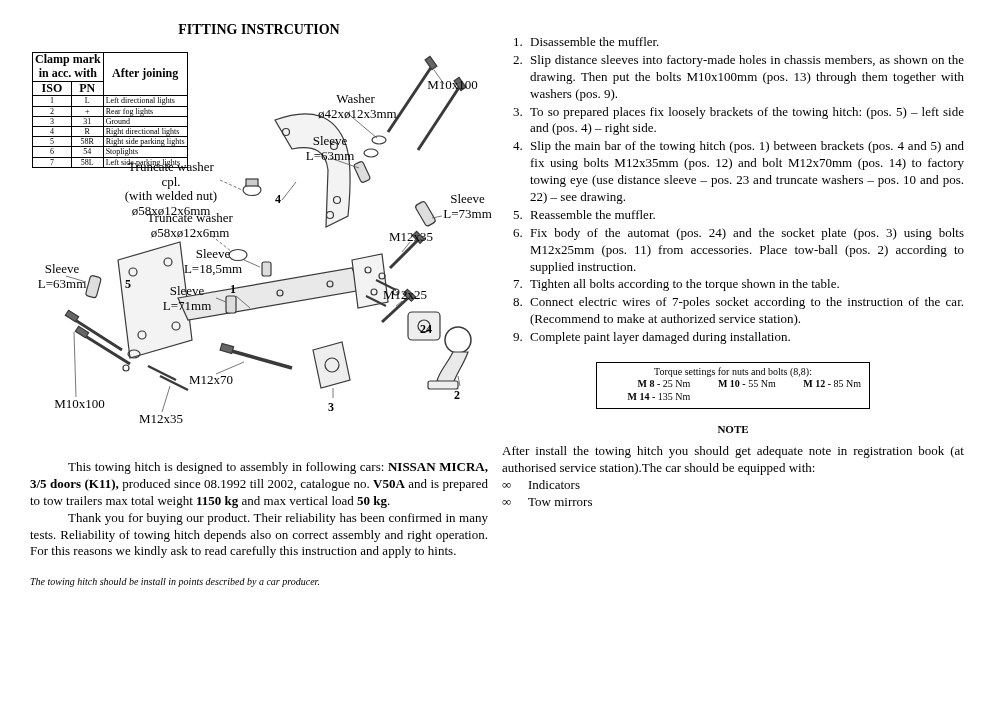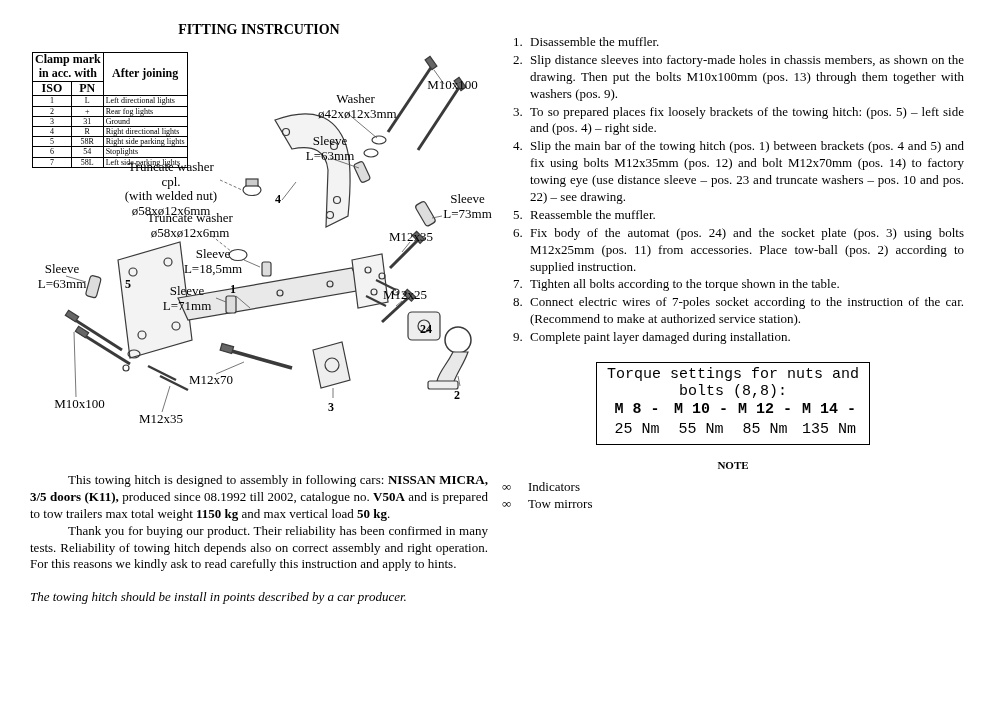--- a/index.html
+++ b/index.html
@@ -18,32 +18,32 @@
 
   
   .clamp-table { position:absolute; left:2px; top:2px; border-collapse:collapse;
                  font-size:8px; line-height:1.15; background:#fff; }
   .clamp-table th, .clamp-table td { border:1px solid #000; padding:0 2px; }
   .clamp-table th { font-weight:bold; text-align:center; white-space:pre-line; font-size:12px;margin-left:11px; }
   .clamp-table td.c { text-align:center; }
 
   .para { font-size:13px; text-align:justify; line-height:1.3; }
   .indent { text-indent:38px; }
-  .car-para { margin-top:20px; }
+  .car-para { margin-top:7px; }
   .fm-title { text-align:center; font-weight:bold; font-style:italic;
               font-size:13px; margin:18px 0 12px; }
-  .italic-note { font-style:italic; font-size:13px; margin-top:16px; }
+  .italic-note { font-style:italic; font-size:10px; margin-top:16px; }
 
   
   .steps { margin-top:12px; padding-left:24px; }
   .steps li { font-size:13px; text-align:justify; line-height:1.3; margin-bottom:1px; padding-left:4px; }
   .torque-box { width:274px; margin:16px auto 0; border:1px solid #000;
-                padding:3px 8px 5px; font-size:15px;font-family:Liberation Mono, monospace; }
+                padding:3px 8px 5px; font-size:10px; }
   .torque-title { text-align:center; }
-  .torque-grid { display:grid; grid-template-columns:1fr 1fr 1fr 1fr; text-align:center; line-height:1.3; }
+  .torque-grid { display:grid; grid-template-columns:1fr 1fr 1fr; text-align:right; line-height:1.3; }
   .note-title { text-align:center; font-weight:bold; font-size:11px; margin:14px 0 8px; }
   .bullet-row { display:flex; font-size:13px; line-height:1.3; }
   .bullet-sym { width:26px; }
   b { font-weight:bold; }
 </style>
 </head>
 <body>
 
 <div class="col-left">
   <div class="doc-title">FITTING INSTRCUTION</div>
@@ -253,20 +253,21 @@
     <div class="torque-title">Torque settings for nuts and bolts (8,8):</div>
     <div class="torque-grid">
       <div><b>M 8 -</b> <span>25 Nm</span></div>
       <div><b>M 10 -</b> <span>55 Nm</span></div>
       <div><b>M 12 -</b> <span>85 Nm</span></div>
       <div><b>M 14 -</b> <span>135 Nm</span></div>
     </div>
   </div>
 
   <div class="note-title">NOTE</div>
+  <p class="para">After install the towing hitch you should get adequate note in registration book (at authorised service station).The car should be equipped with:</p>
   <div class="bullet-row">
     <span class="bullet-sym">∞</span>
     <span>Indicators</span>
   </div>
   <div class="bullet-row">
     <span class="bullet-sym">∞</span>
     <span>Tow mirrors</span>
   </div>
 </div>
 

